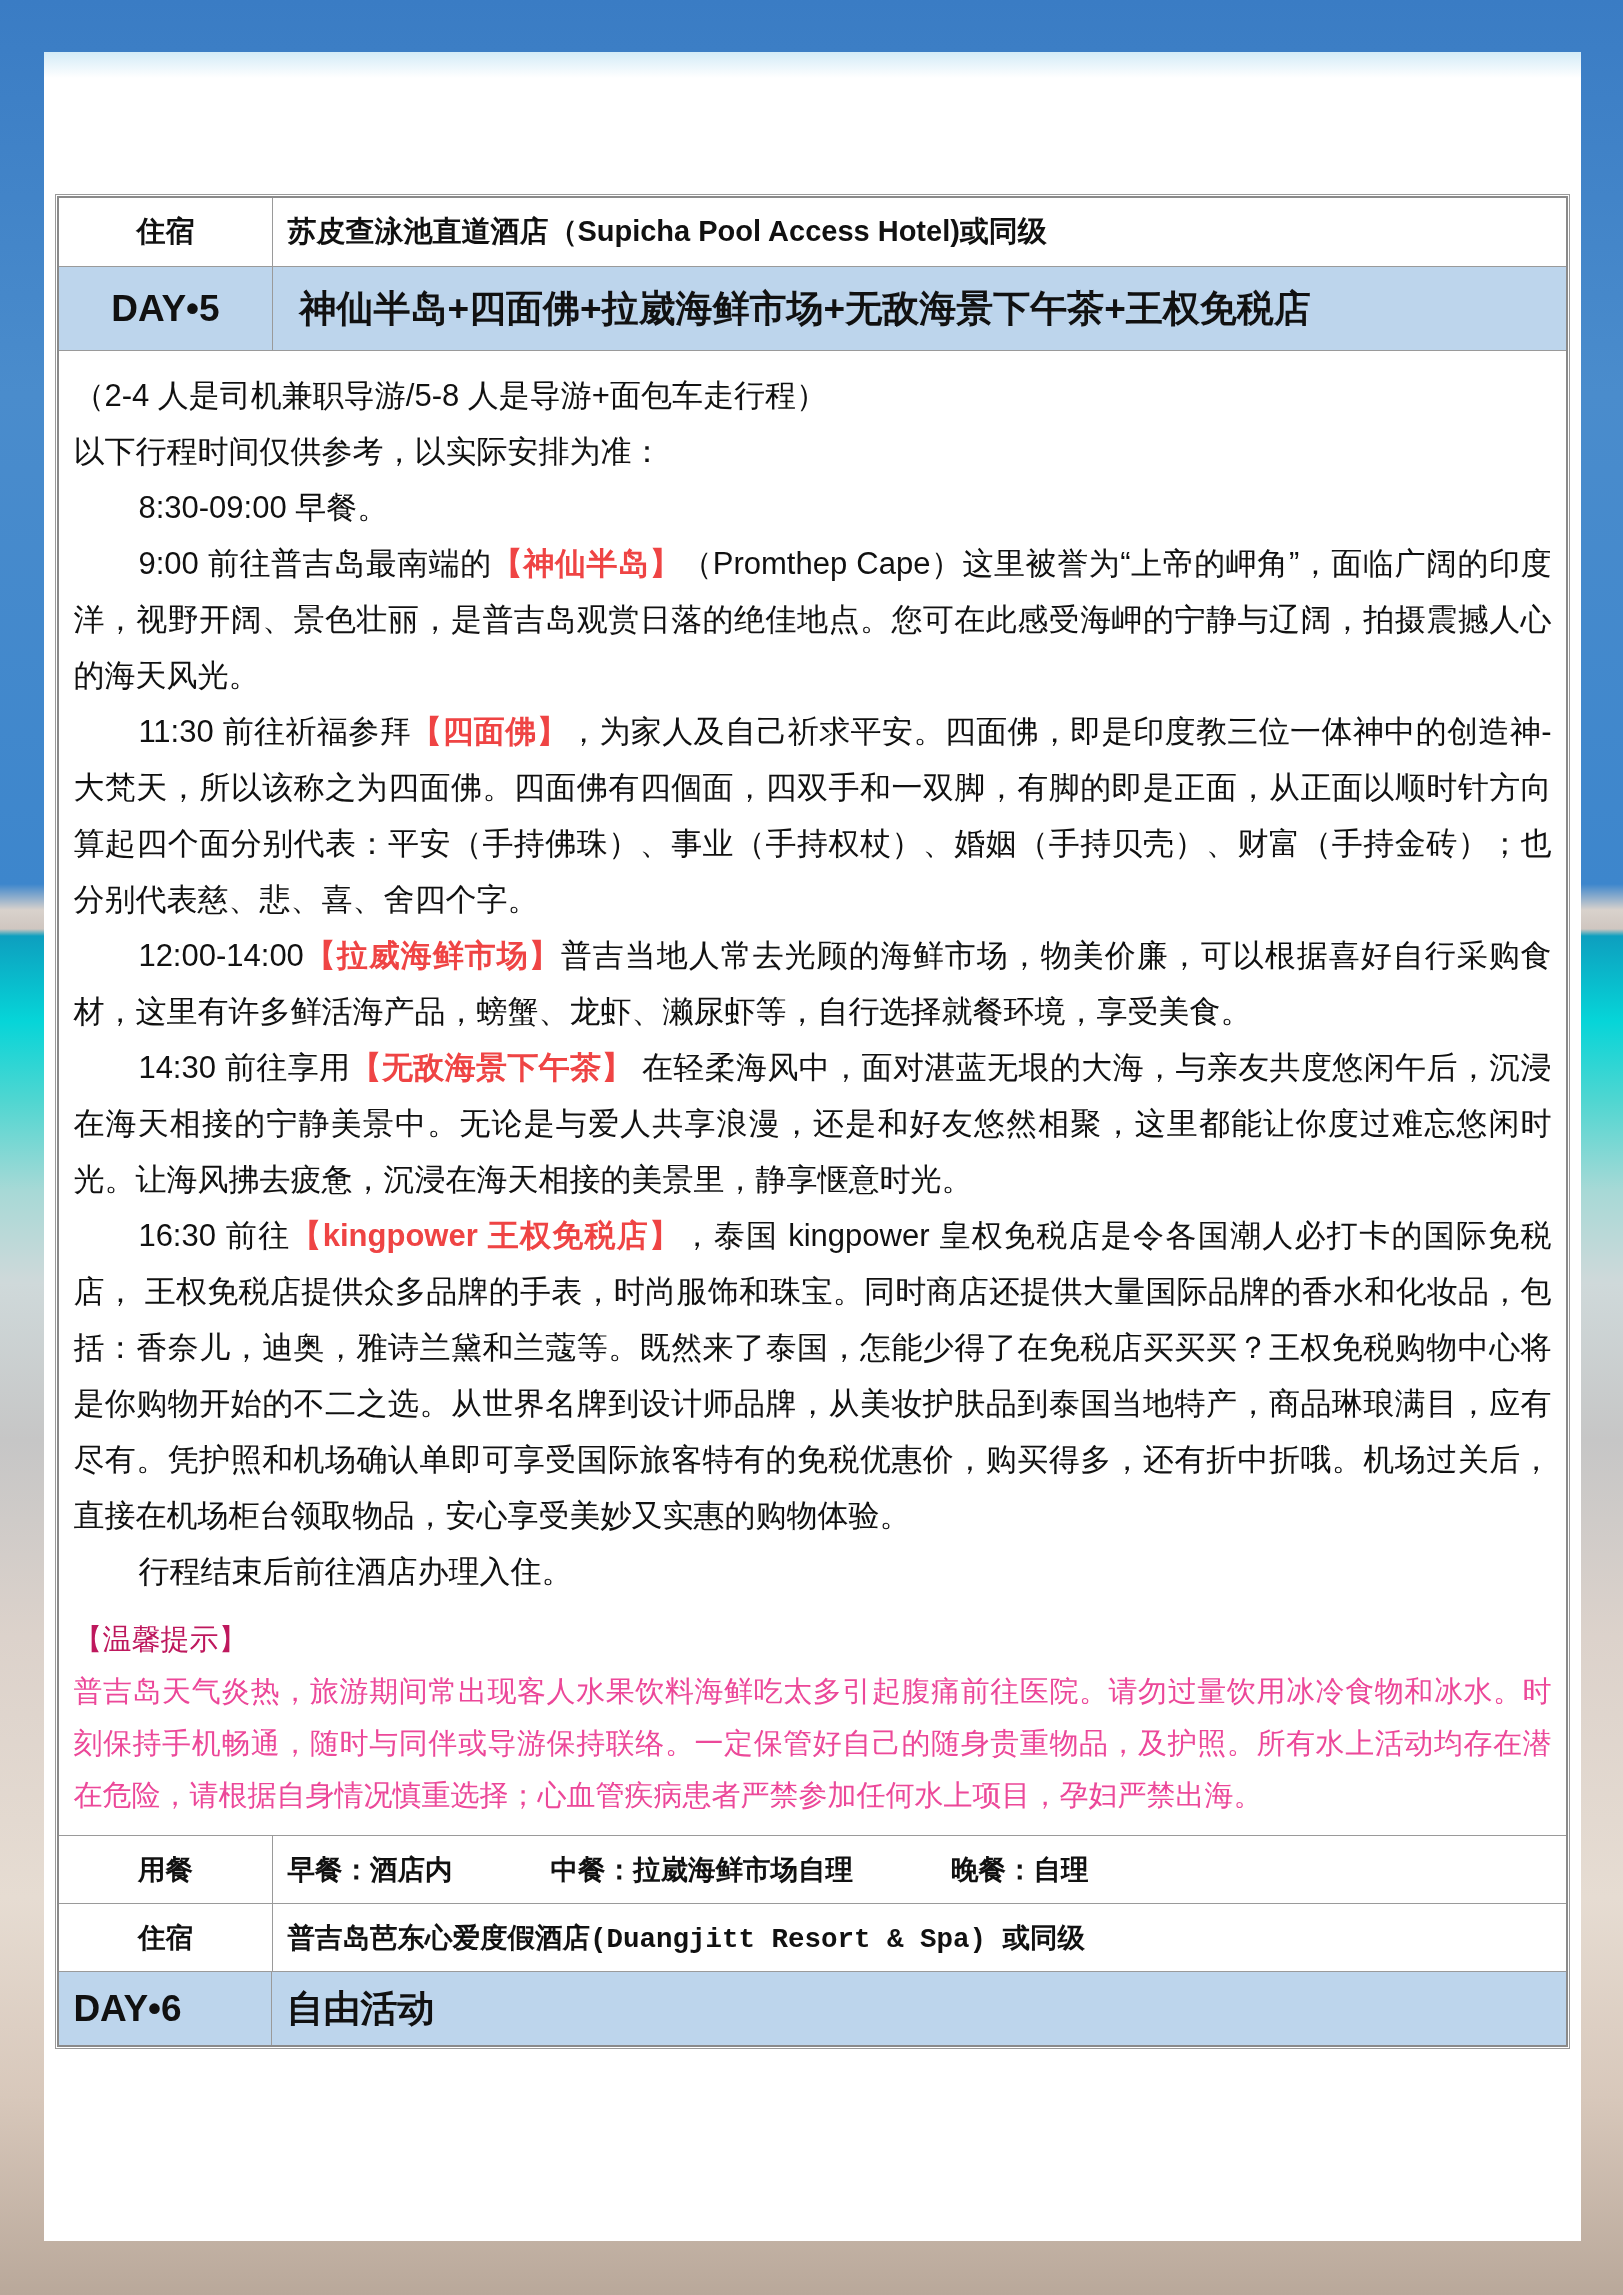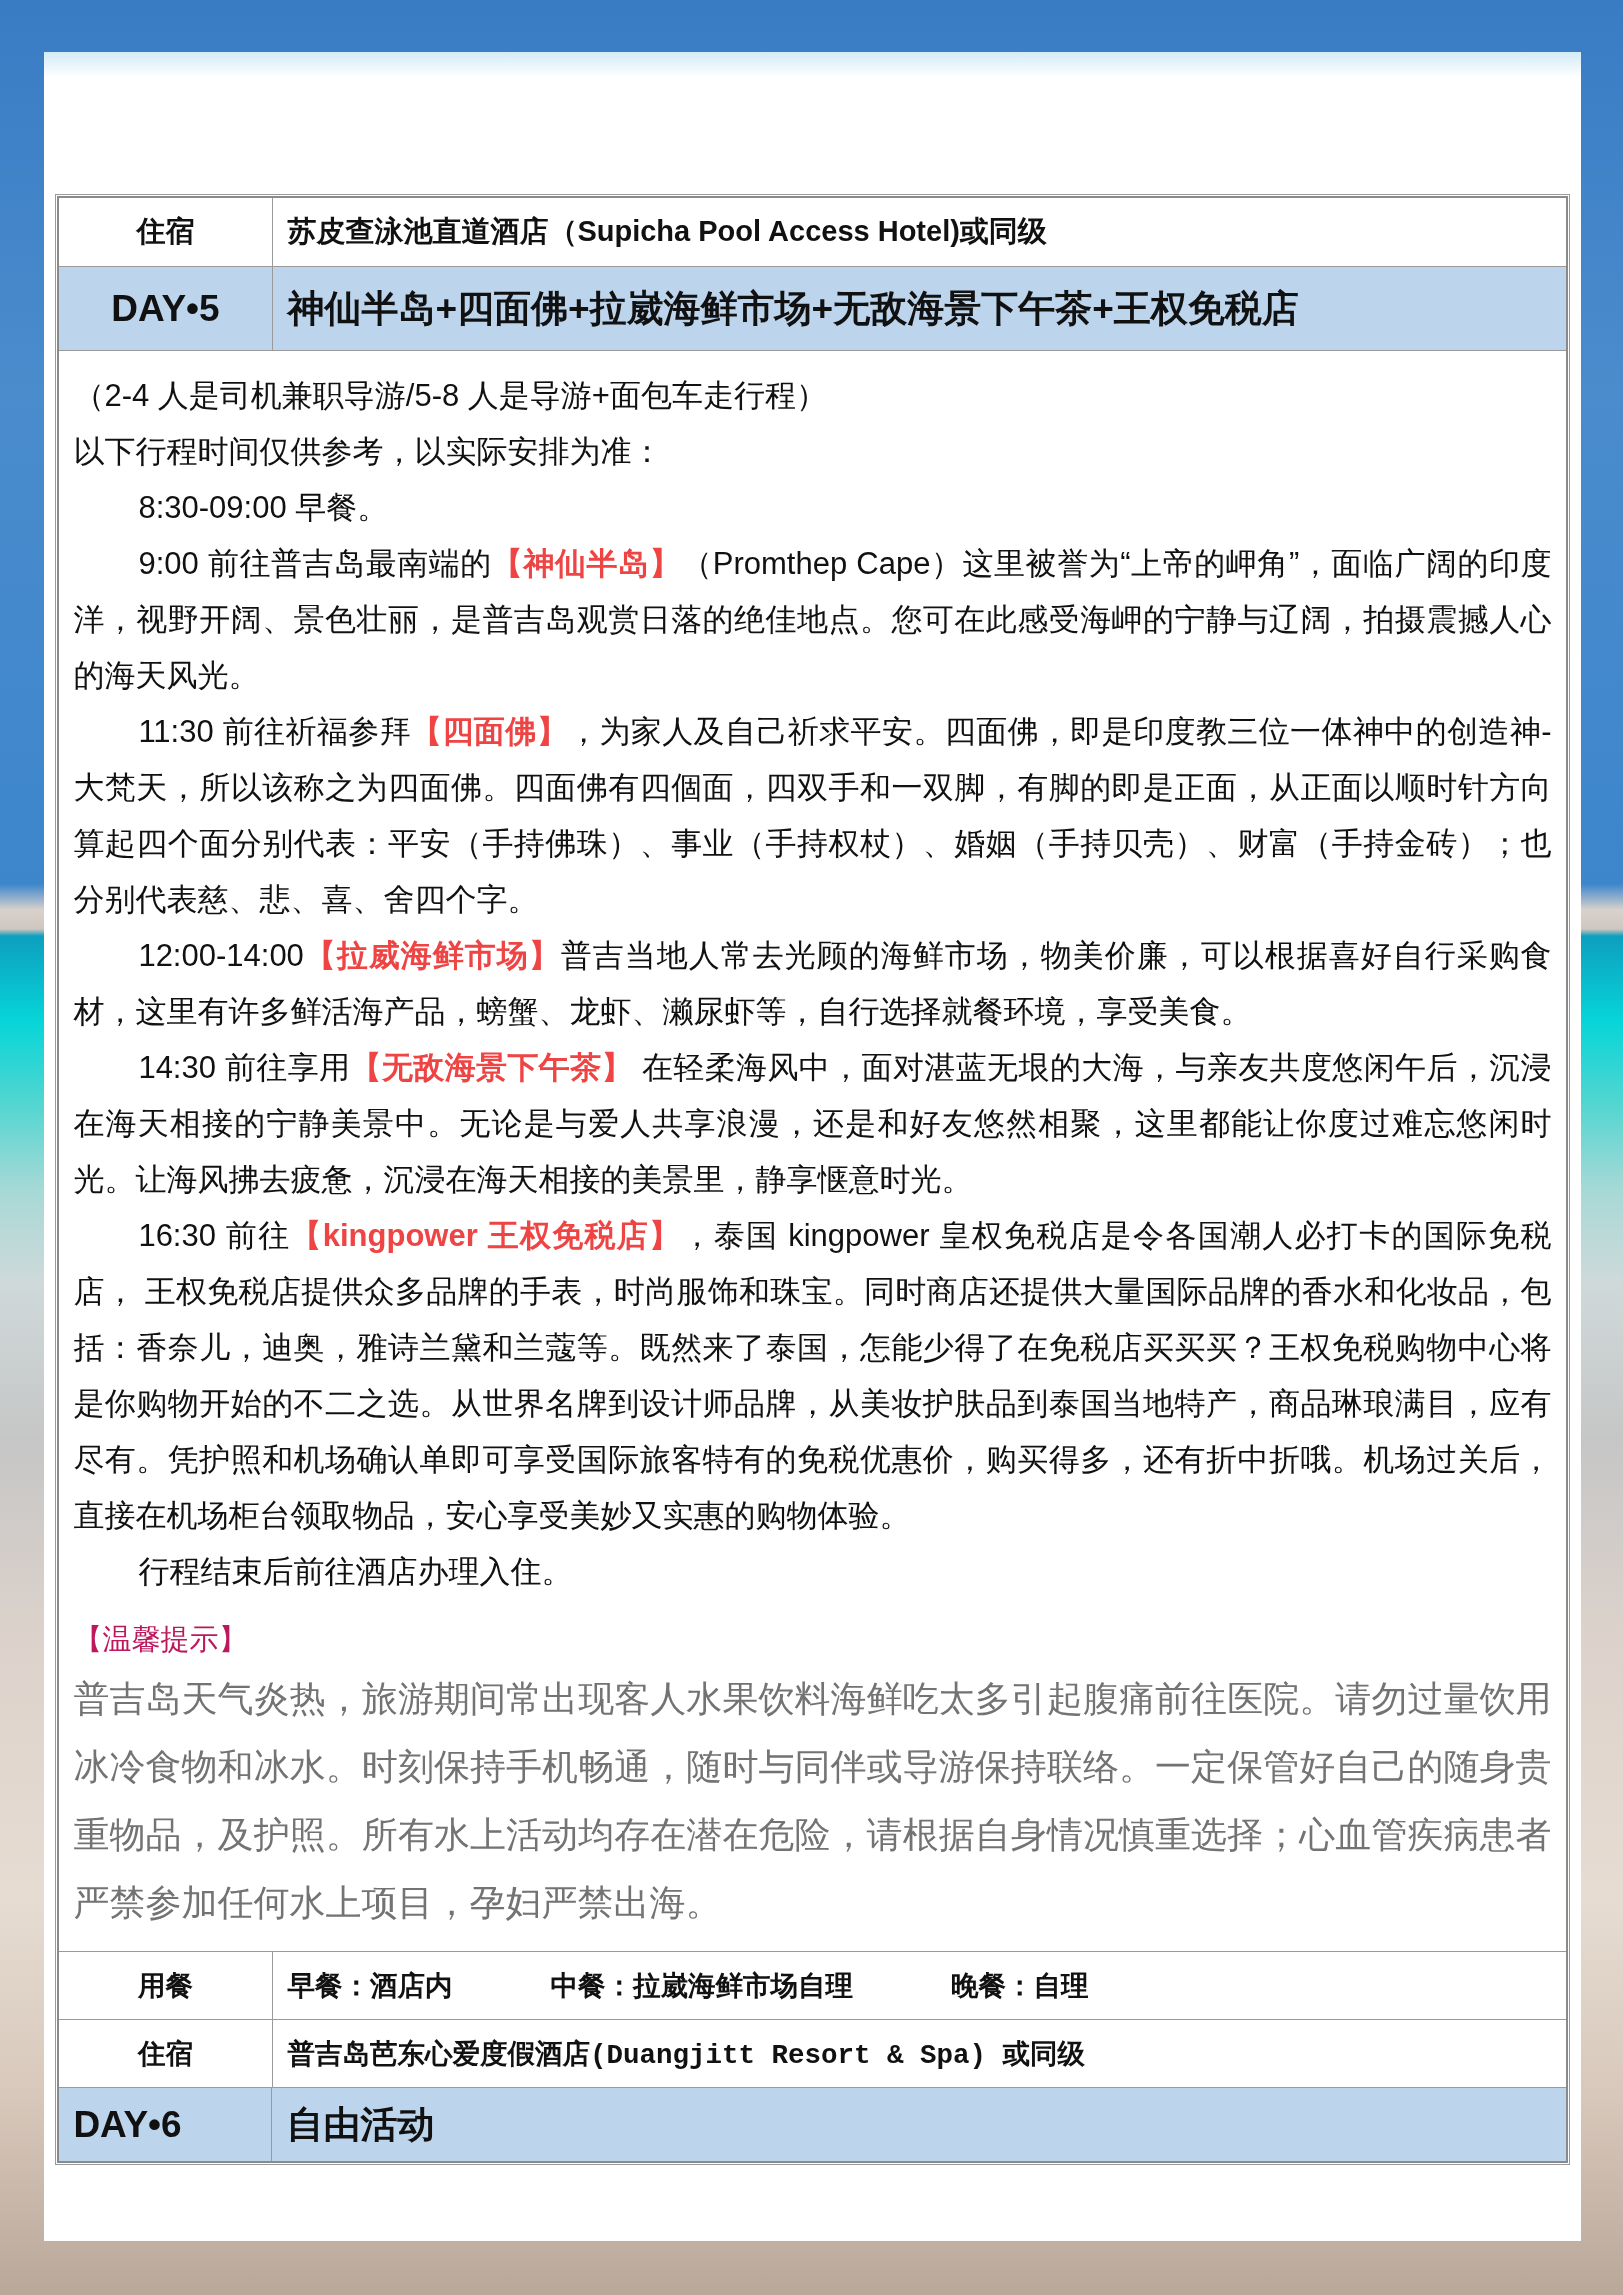--- a/index.html
+++ b/index.html
@@ -30,35 +30,35 @@
   .row { display:flex; border-bottom:1.3px solid #9a9a9a; box-sizing:border-box; }
   .row:last-child { border-bottom:none; }
   .lbl {
     width:213px; flex:0 0 213px; border-right:1.3px solid #9a9a9a;
     display:flex; align-items:center; justify-content:center;
     font-weight:bold; color:#111;
   }
   .val { flex:1; display:flex; align-items:center; padding-left:14.4px; font-weight:bold; color:#111; }
   .r-hotel { height:69px; }
   .r-hotel .lbl, .r-hotel .val { font-size:29px; }
-  .r-day { height:84px; background:#bdd5ec; }
+  .r-day { height:84px; background:#bdd5ec;gap:12px; }
   .r-day .lbl { font-size:37px; }
   .r-day .val { font-size:37px; }
   .r-day6 { height:73px; background:#bdd5ec; }
   .r-day6 .lbl { font-size:37px; justify-content:flex-start; padding-left:14.4px; box-sizing:border-box; }
   .r-day6 .val { font-size:37px; }
   .r-meal { height:68px;font-family:Liberation Mono, monospace; }
   .r-meal .lbl, .r-meal .val { font-size:27.5px; }
   .meal-item { margin-right:98px; }
   .body-cell { padding:17px 14.4px 14.4px 14.4px; font-size:31px; line-height:56px; color:#111; }
   .body-cell p { margin:0; text-align:justify; }
   .ind { text-indent:65px; }
   .hl { color:#ef4444; font-weight:bold; }
   .tip-title { color:#be185d; font-size:29px; margin-top:13px; line-height:52px; }
-  .tip { color:#737373; font-size:36px; line-height:68px; text-align:justify; }
+  .tip { color:#ec4899; font-size:29px; line-height:52px; text-align:justify; }
 </style>
 </head>
 <body>
 
 <div class="card">
   <div class="table">
 
     <div class="row r-hotel">
       <div class="lbl">住宿</div>
       <div class="val">苏皮查泳池直道酒店（Supicha Pool Access Hotel)或同级</div>

